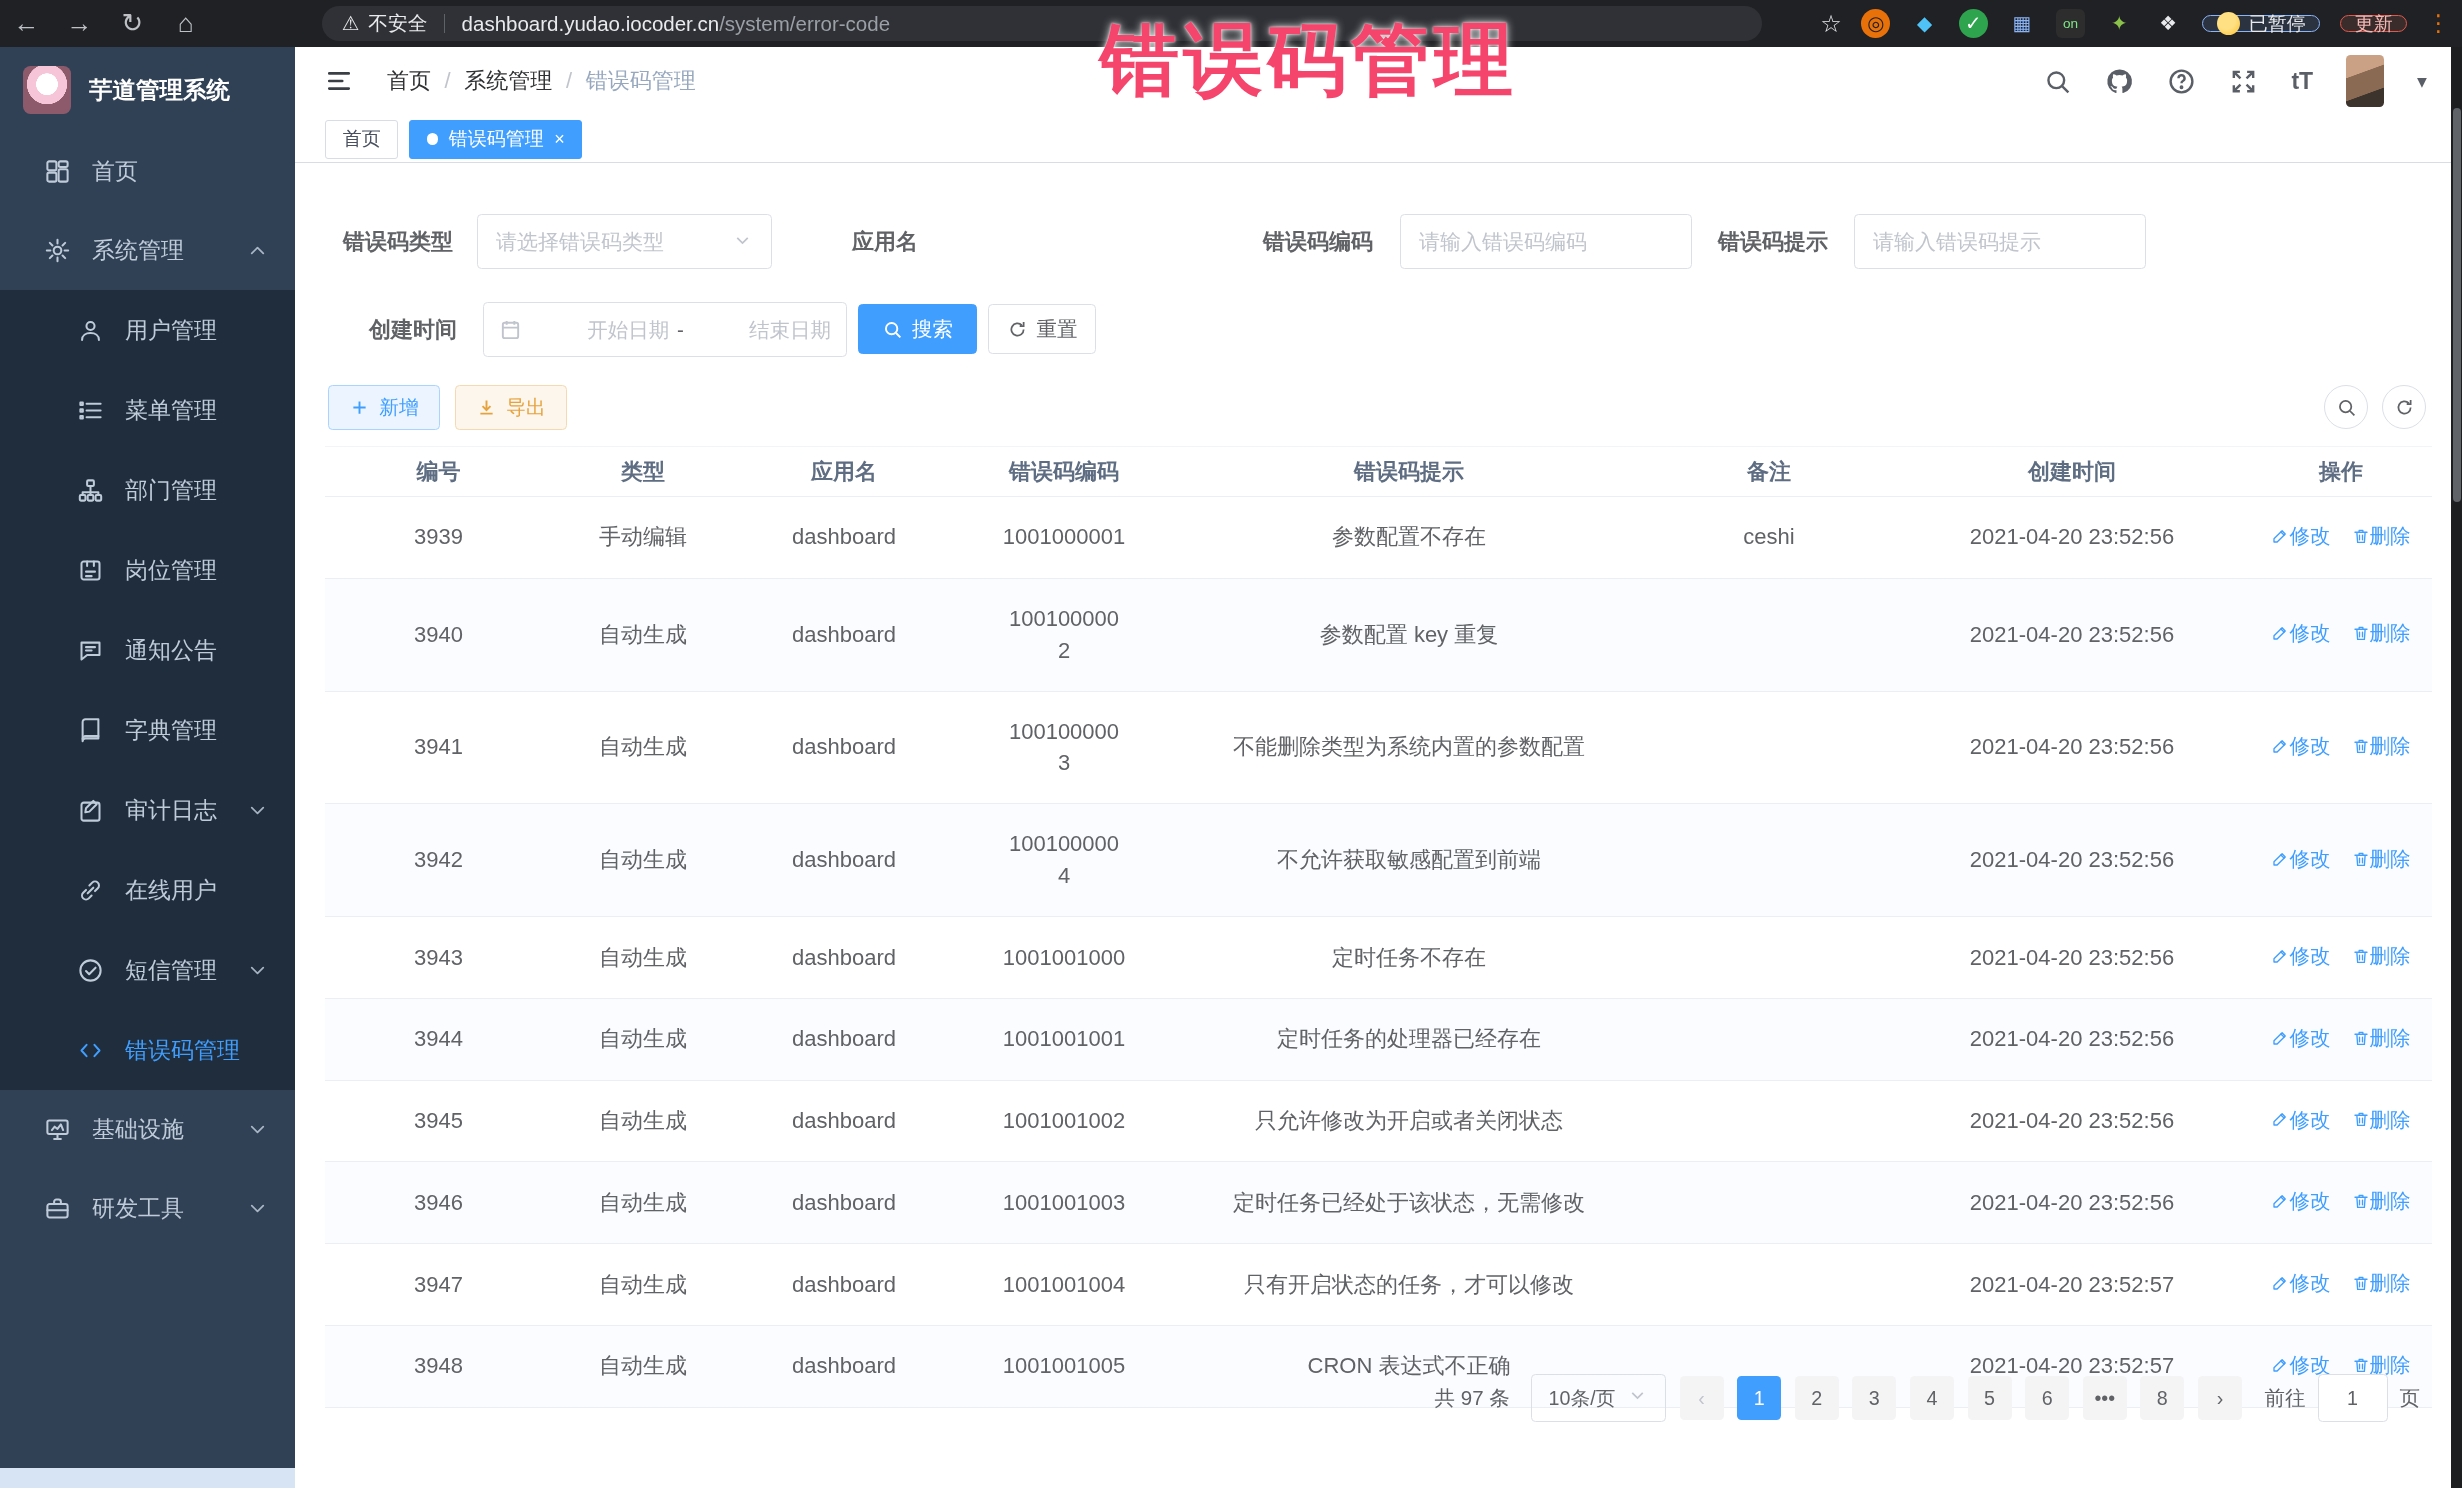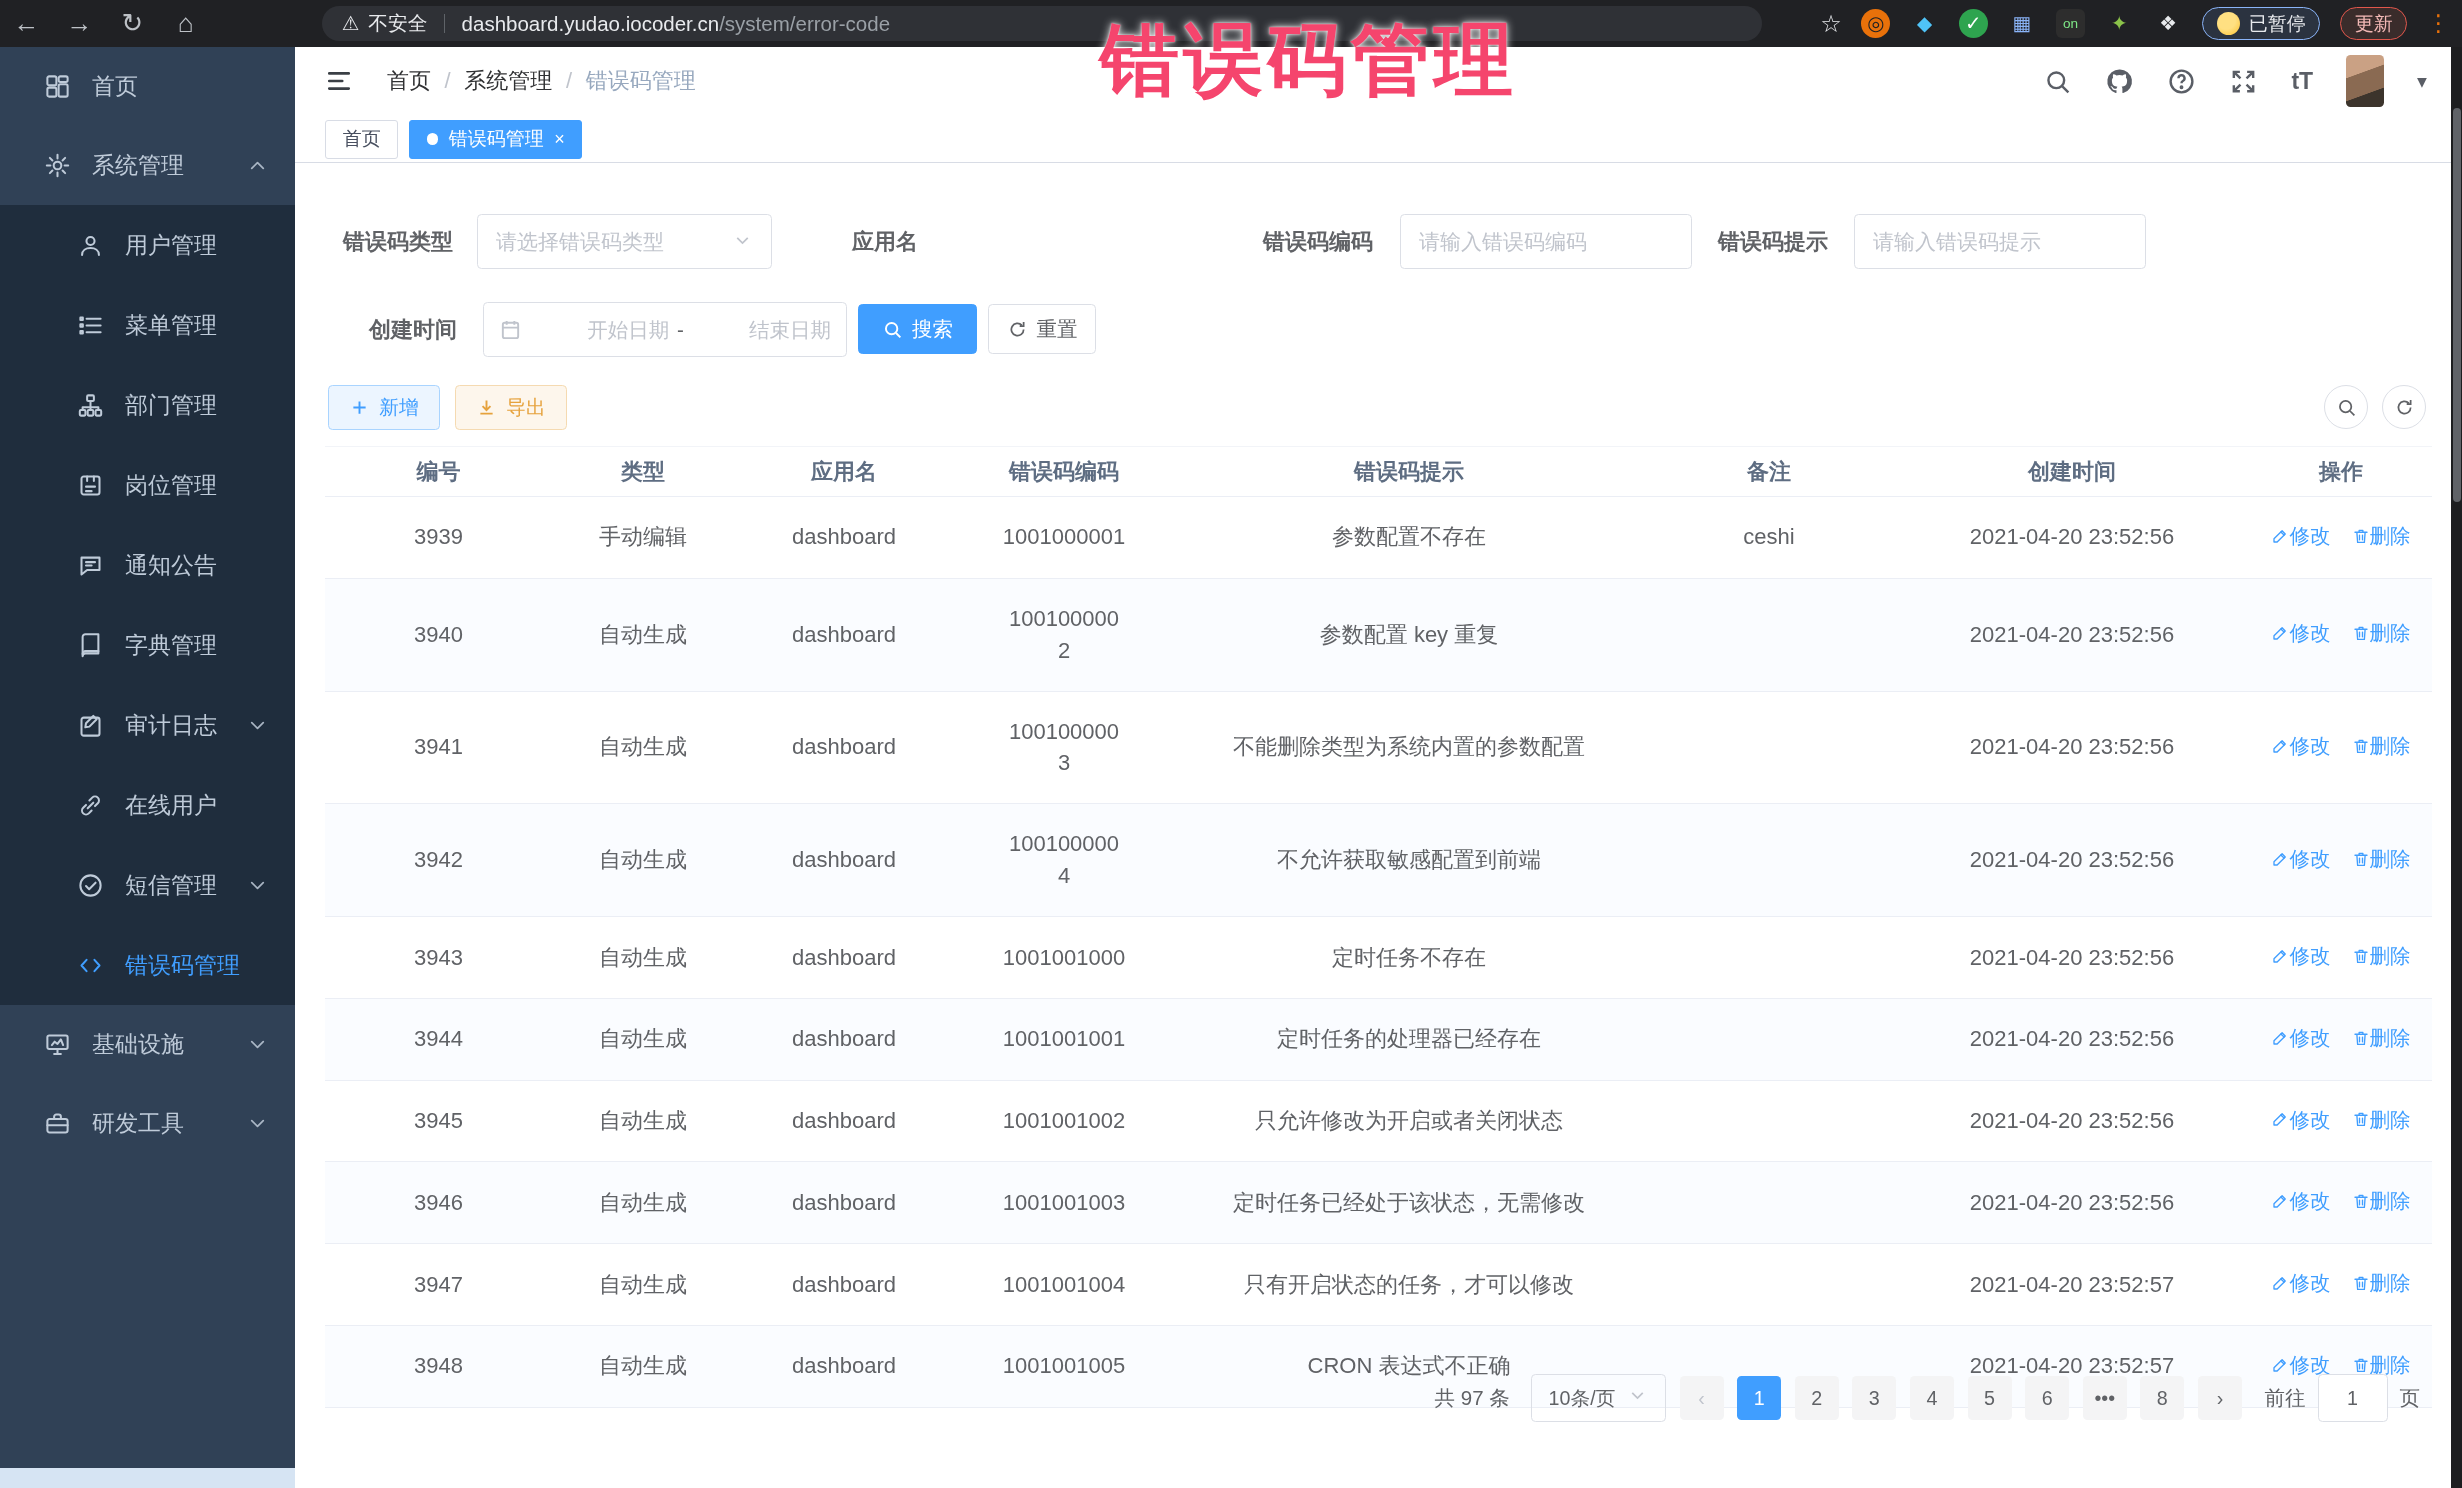--- a/index.html
+++ b/index.html
@@ -17,21 +17,21 @@
   #omnibox .warn { color:#e8eaed; margin-right:9px; font-size:19.7px; }
   #omnibox .sec-label { color:#e8eaed; }
   #omnibox .divider { width:0.8px; height:19.7px; background:#5f6368; margin:0 16.7px; }
   #omnibox .host { color:#e8eaed; font-size:20.5px; }
   #omnibox .path { color:#9aa0a6; font-size:20.5px; }
   #browser-right { position:absolute; right:10.6px; top:0; height:47px; display:flex;
                    align-items:center; gap:19.7px; }
   .ext { width:29px; height:29px; border-radius:50%; display:flex; align-items:center;
          justify-content:center; font-size:19.7px; cursor:pointer; }
   .star { color:#e8eaed; font-size:24px; cursor:pointer; }
-  .chip { height:33px; border-radius:16.7px; display:flex; align-items:center; gap:9px;
+  .chip { height:17px; border-radius:16.7px; display:flex; align-items:center; gap:9px;
           padding:0 13.6px; font-size:19px; cursor:pointer; }
   #profile-chip { border:1.5px solid #8ab4f8; background:#2b3340; color:#e8eaed; }
   #profile-chip .face { width:23px; height:23px; border-radius:50%;
         background:radial-gradient(circle at 40% 35%, #ffe082 0 45%, #fbc02d 100%); }
   #update-chip { border:1.5px solid #e1574c; background:#3a2c2b; color:#f2b8b5; }
   .kebab { color:#e8710a; font-size:23px; letter-spacing:1.5px; cursor:pointer; }
 
   
   #annotation { position:absolute; left:1100px; top:7.6px; z-index:99; font-size:79px;
                 font-weight:700; letter-spacing:4.5px; color:#f5456d;
@@ -185,20 +185,24 @@
     <span id="update-chip" class="chip">
       <span>更新</span>
     </span>
     <span class="kebab">⋮</span>
   </div>
 </div>
 
 <div id="annotation">错误码管理</div>
 
 <div id="sidebar">
+  <div id="logo-row">
+    <div id="logo-img"></div>
+    <div id="logo-title">芋道管理系统</div>
+  </div>
   <div id="sidebar-menu">
       <div class="menu-item">
         <span class="mi-icon"><svg viewBox="0 0 24 24" fill="none" stroke="currentColor" stroke-width="1.8" stroke-linecap="round" stroke-linejoin="round">
             <rect x="3" y="3" width="8" height="8" rx="1.5"></rect>
             <rect x="13" y="3" width="8" height="5" rx="1.5"></rect>
             <rect x="13" y="10" width="8" height="11" rx="1.5"></rect>
             <rect x="3" y="13" width="8" height="8" rx="1.5"></rect>
           </svg></span>
         <span>首页</span>
       </div>

